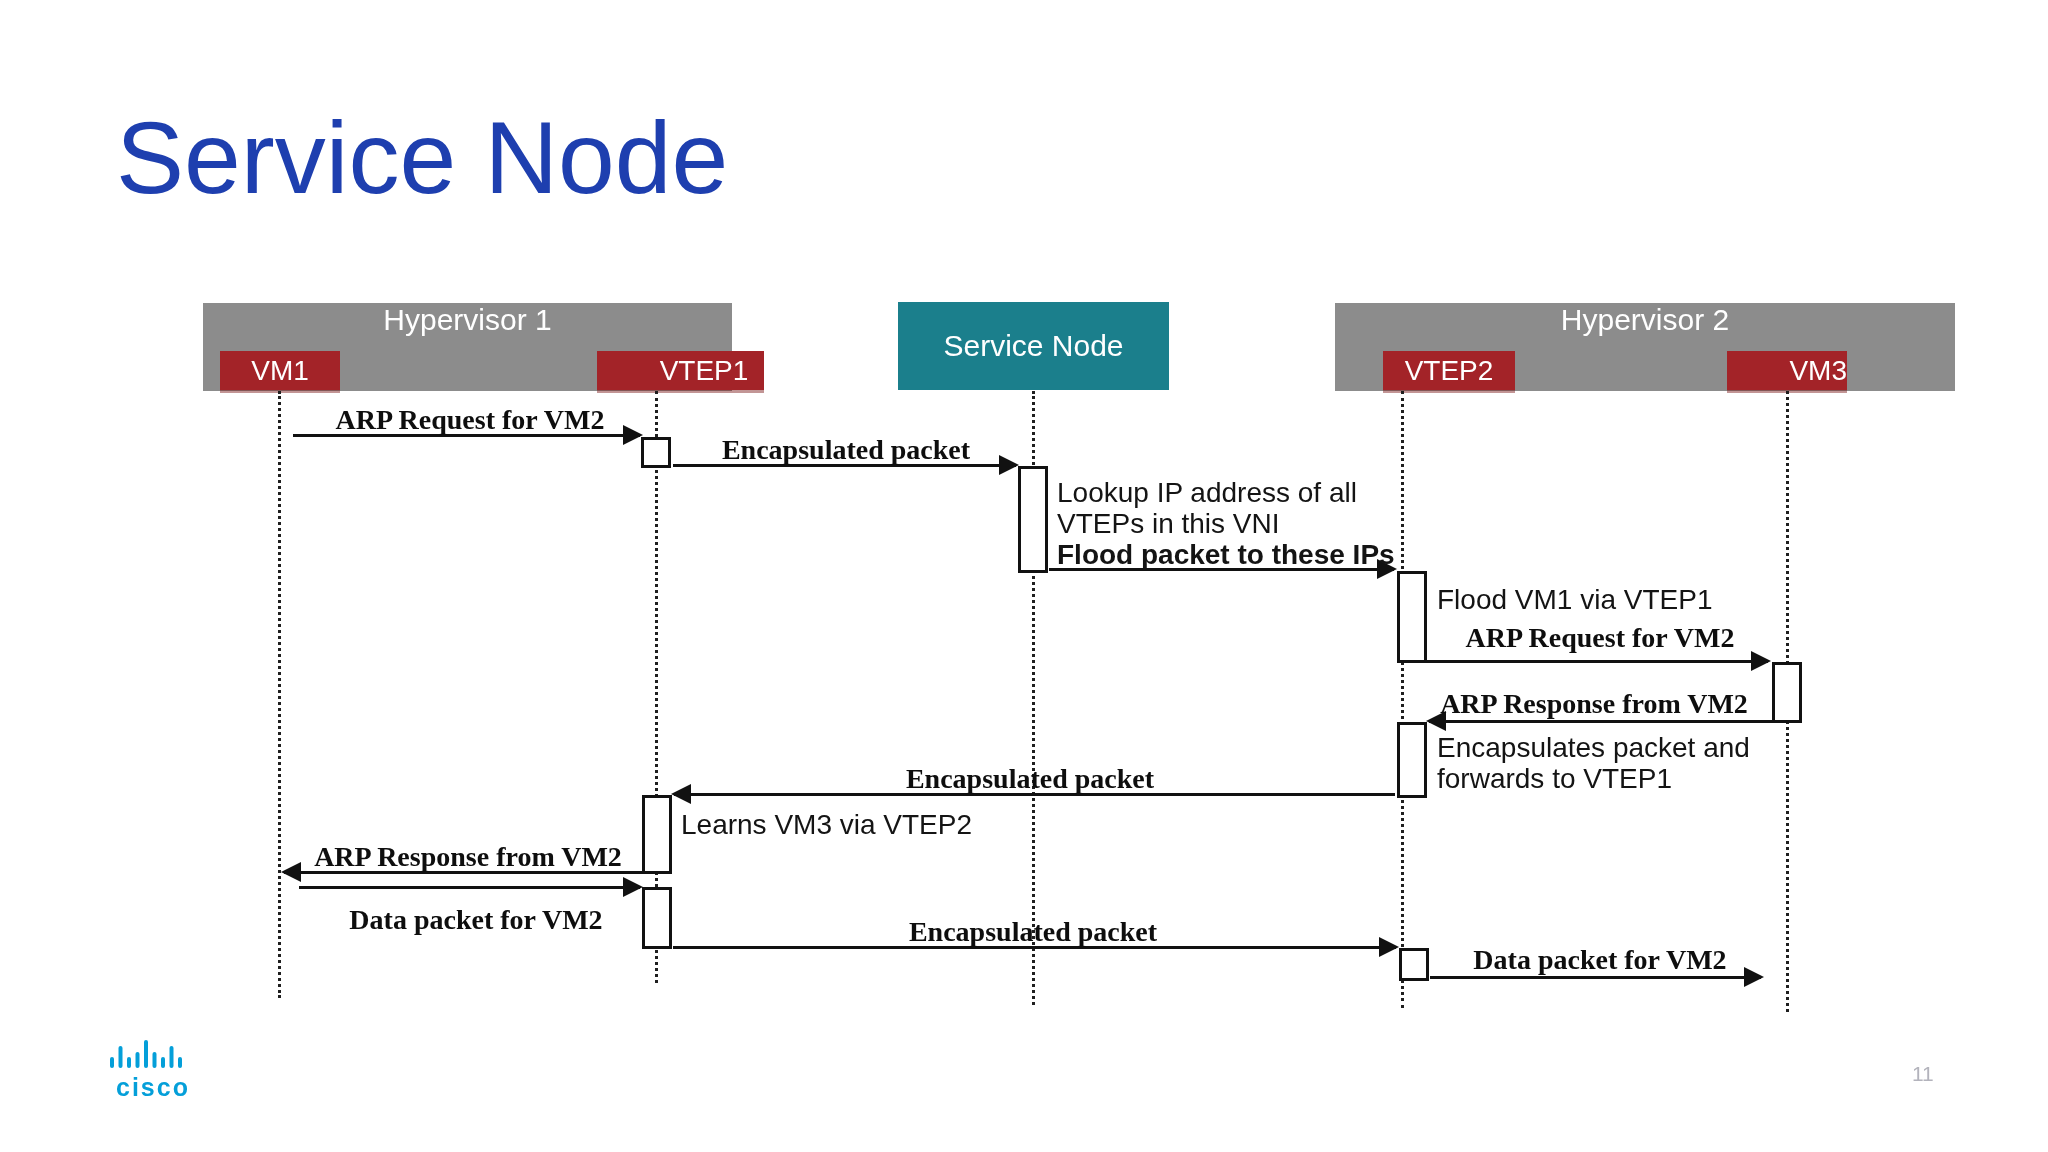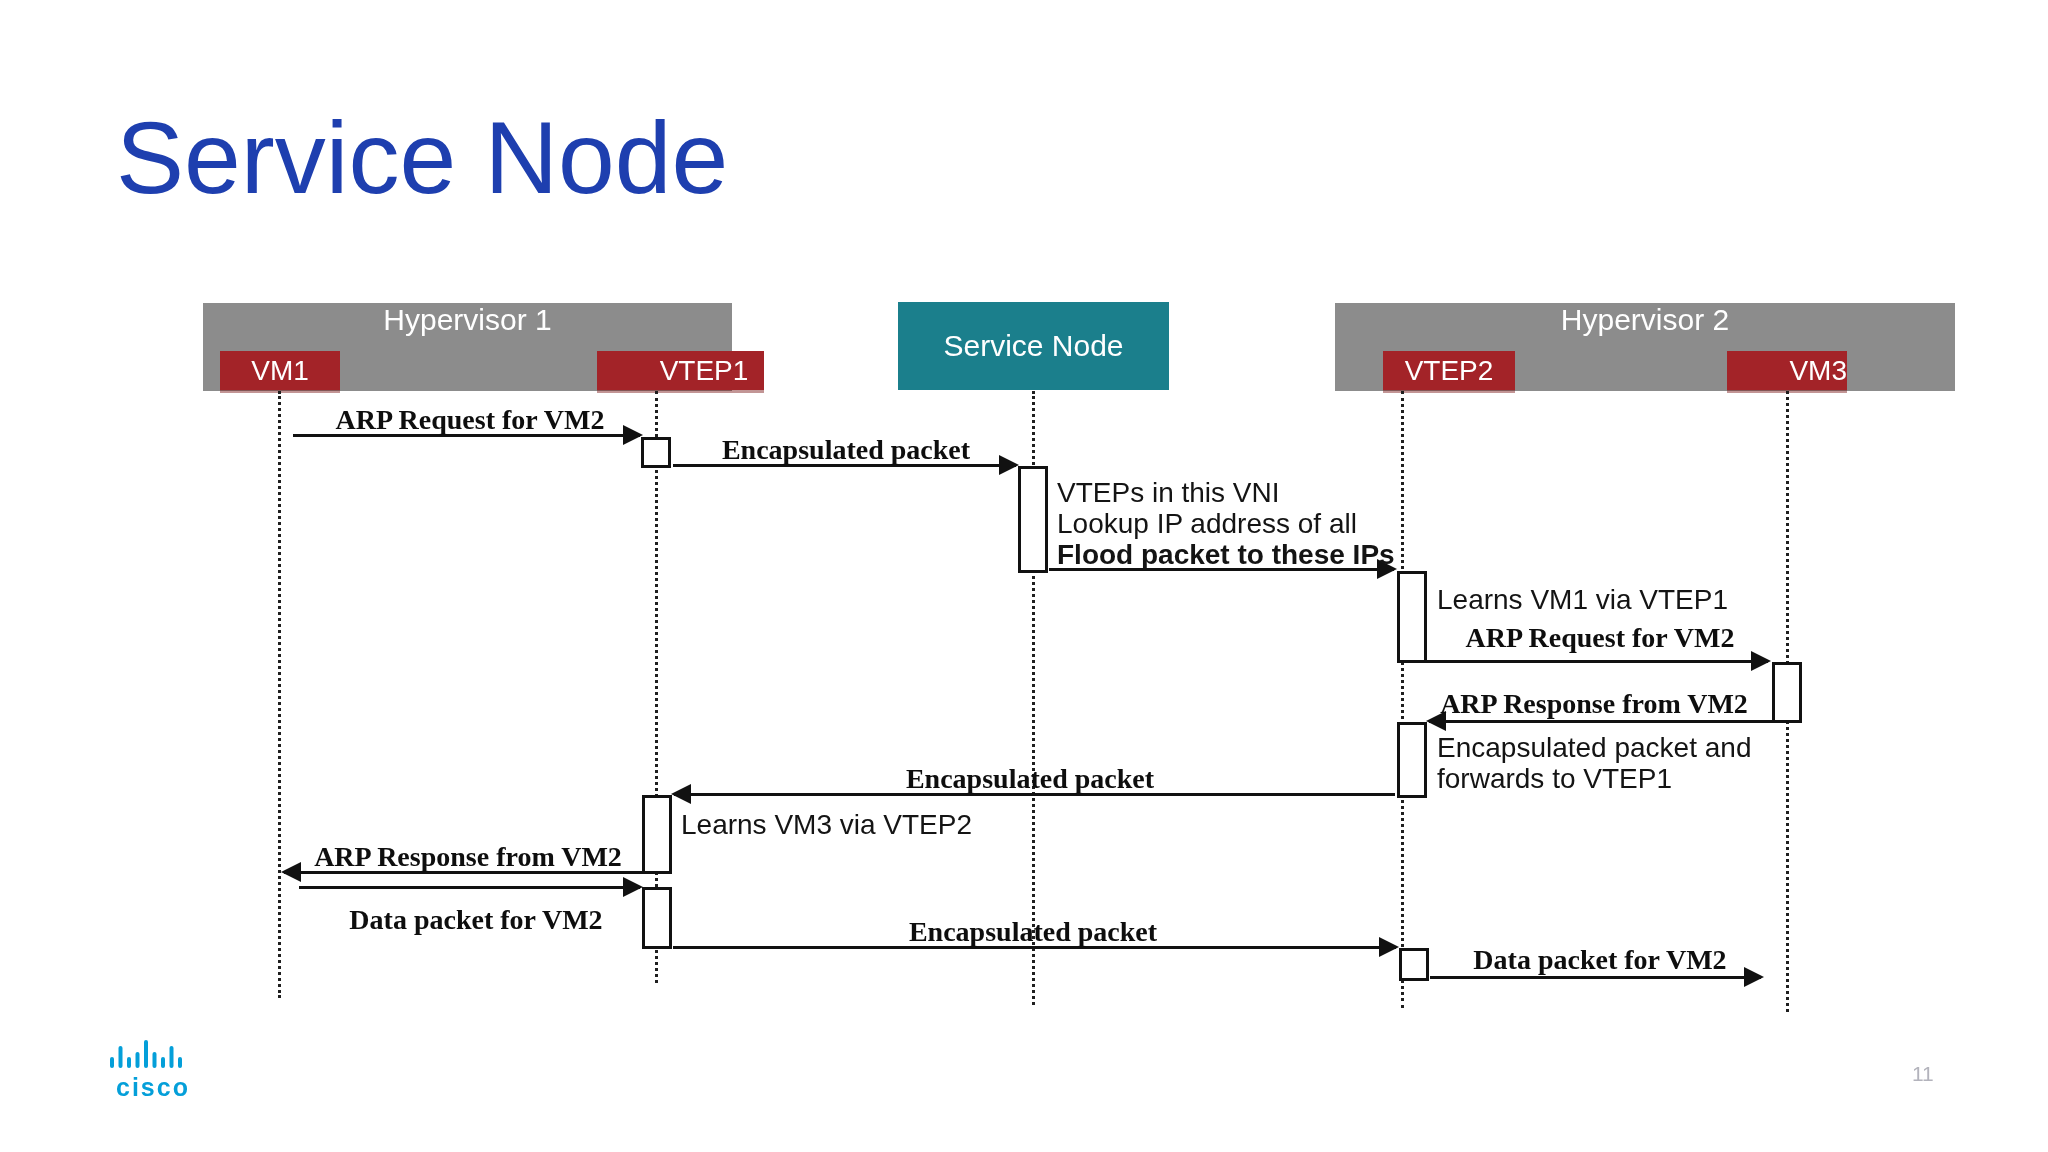--- a/index.html
+++ b/index.html
@@ -103,29 +103,29 @@
   <div class="lbl" style="left:666px;top:434px;width:360px;">Encapsulated packet</div>
   <div class="lbl" style="left:1420px;top:622px;width:360px;">ARP Request for VM2</div>
   <div class="lbl" style="left:1414px;top:688px;width:360px;">ARP Response from VM2</div>
   <div class="lbl" style="left:850px;top:763px;width:360px;">Encapsulated packet</div>
   <div class="lbl" style="left:288px;top:841px;width:360px;">ARP Response from VM2</div>
   <div class="lbl" style="left:296px;top:904px;width:360px;">Data packet for VM2</div>
   <div class="lbl" style="left:853px;top:916px;width:360px;">Encapsulated packet</div>
   <div class="lbl" style="left:1420px;top:944px;width:360px;">Data packet for VM2</div>
 
   <div class="note" style="left:1057px;top:477px;">
+    <div>Lookup IP address of all</div>
     <div>VTEPs in this VNI</div>
-    <div>Lookup IP address of all</div>
     <div class="bold">Flood packet to these IPs</div>
   </div>
 
-  <div class="note" style="left:1437px;top:584px;">Learns VM1 via VTEP1</div>
+  <div class="note" style="left:1437px;top:584px;">Flood VM1 via VTEP1</div>
 
   <div class="note" style="left:1437px;top:732px;">
-    <div>Encapsulated packet and</div>
+    <div>Encapsulates packet and</div>
     <div>forwards to VTEP1</div>
   </div>
 
   <div class="note" style="left:681px;top:809px;">Learns VM3 via VTEP2</div>
 
   <div class="logo">
     <svg width="80" height="30" viewBox="0 0 80 30">
       <g fill="#049fd9">
         <rect x="0" y="19" width="4" height="11" rx="2"></rect>
         <rect x="8.5" y="8" width="4" height="22" rx="2"></rect>

